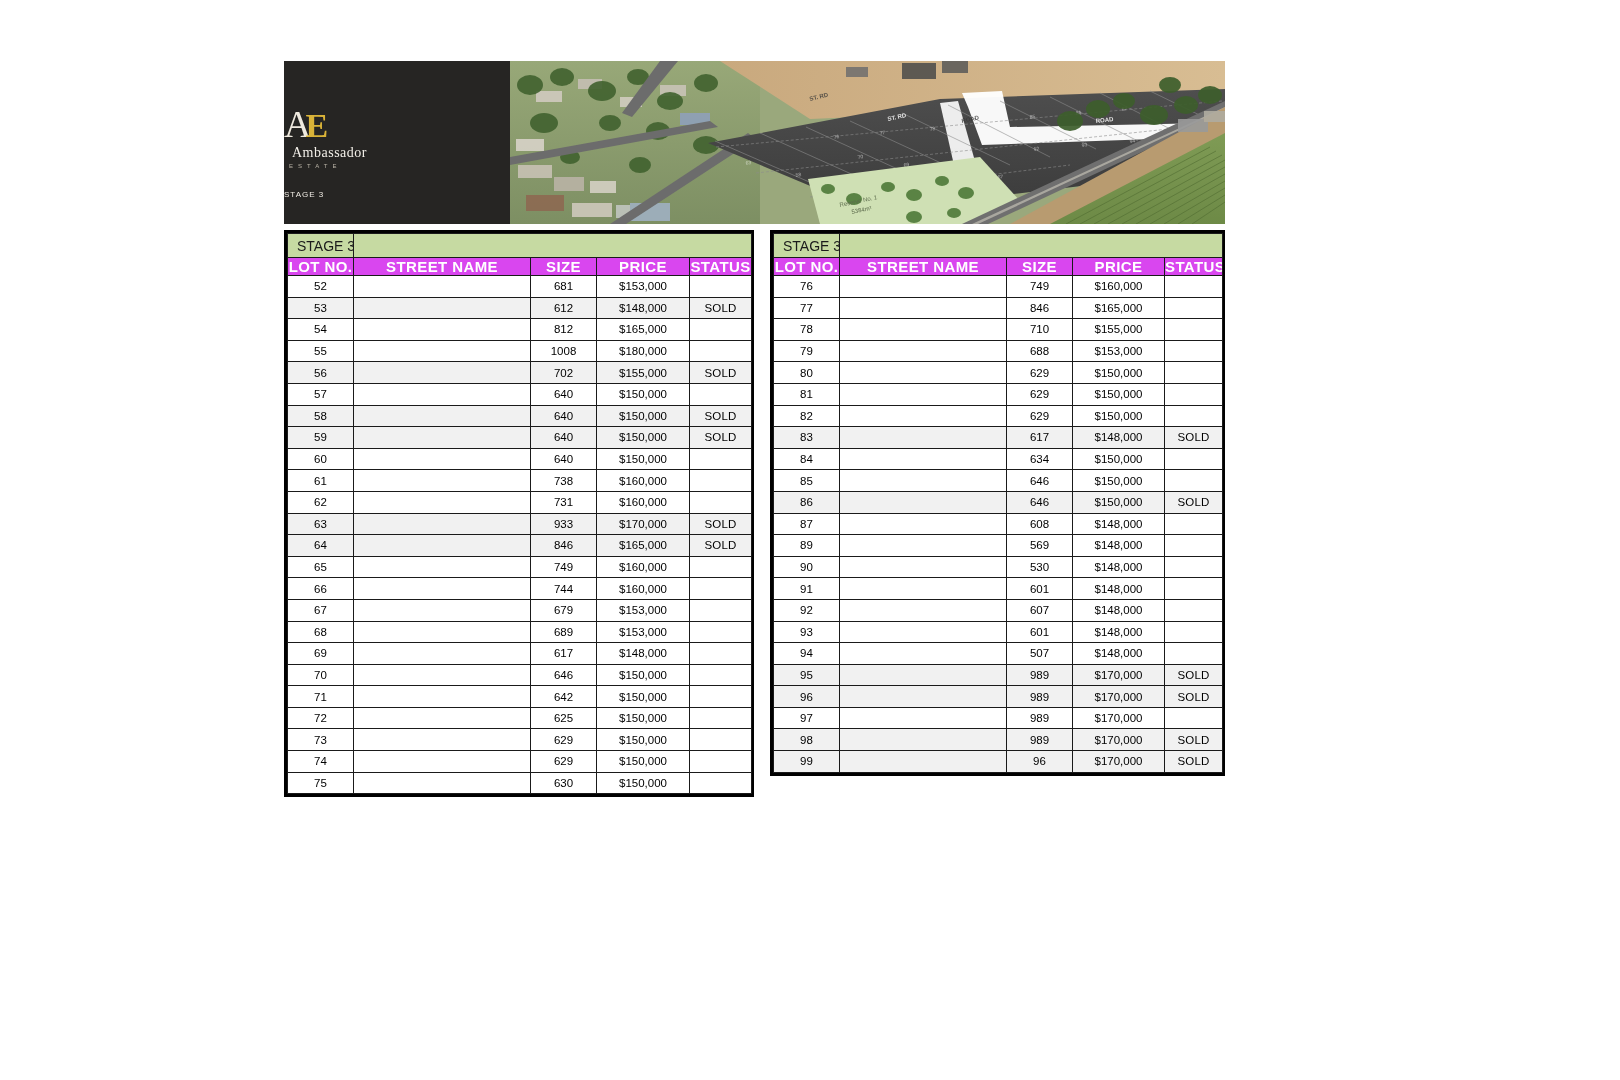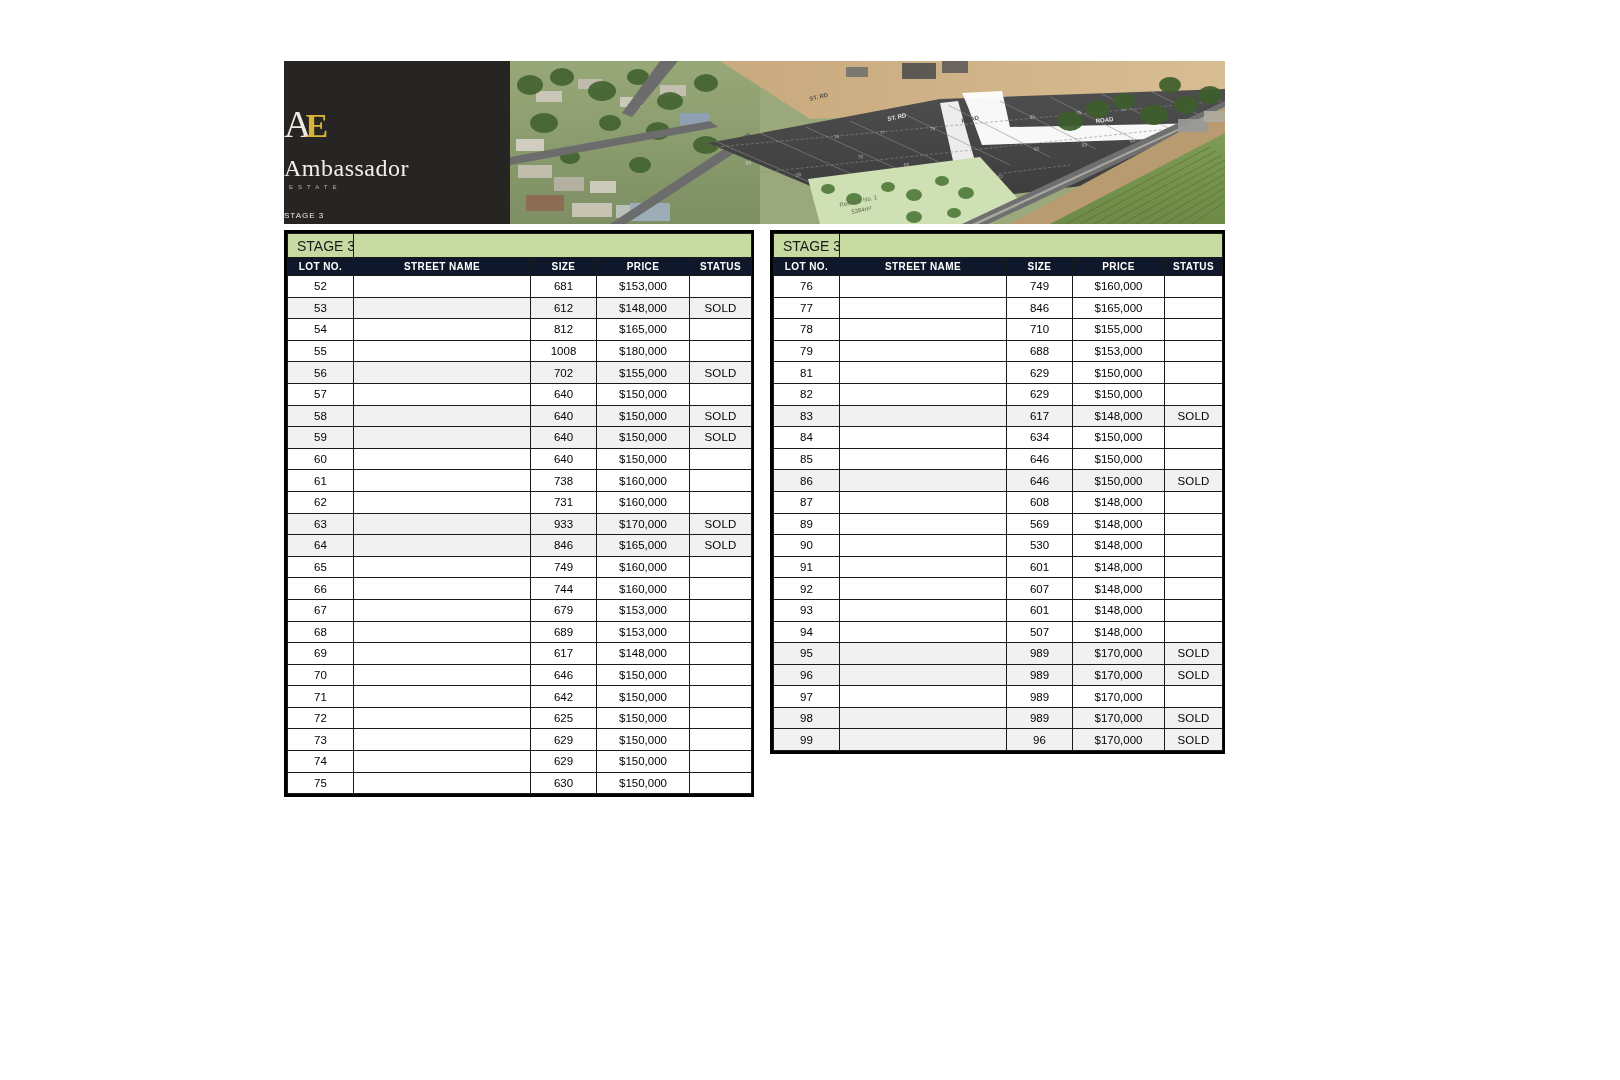--- a/index.html
+++ b/index.html
@@ -41,24 +41,25 @@
     letter-spacing:-2px;
   }
   #logo-mono .ltr-e{
     font-size:34px;
     color:#d9b338;
     font-weight:bold;
     margin-left:-4px;
   }
   #logo-word{
     font-family:"Liberation Serif", serif;
-    font-size:24px;
+    font-size:14px;
     color:#f2efe8;
     letter-spacing:0.5px;
-    margin-top:12px;
+    margin-top:2px;
+    padding-left:8px;
   }
   #logo-sub{
     font-family:"Liberation Sans", sans-serif;
     font-size:6px;
     color:#b9b3a6;
     letter-spacing:5px;
     margin-top:2px;
     padding-left:5px;
   }
   #logo-stage{
@@ -107,24 +108,24 @@
   }
   tr.title-row td{
     background:#c6daa2;
     height:24px;
     font-size:14px;
     text-align:left;
     padding-left:9px;
     color:#1b1b1b;
   }
   tr.head-row th{
-    background:#0f172a;
+    background:#d946ef;
     color:#ffffff;
     font-weight:bold;
-    font-size:10px;
+    font-size:15px;
     letter-spacing:0.4px;
     height:18px;
     margin-left:44px;
   }
   tr.data-row td{ background:#ffffff; }
   tr.data-row.shaded td{ background:#f1f1f1; }
   td.status-cell{
     color:#d0121a;
     font-weight:bold;
     font-size:11px;
@@ -555,20 +556,27 @@
           <td class="status-cell"></td>
         </tr>
         <tr class="data-row">
           <td>79</td>
           <td class="street-cell"></td>
           <td>688</td>
           <td>$153,000</td>
           <td class="status-cell"></td>
         </tr>
         <tr class="data-row">
+          <td>80</td>
+          <td class="street-cell"></td>
+          <td>629</td>
+          <td>$150,000</td>
+          <td class="status-cell"></td>
+        </tr>
+        <tr class="data-row">
           <td>81</td>
           <td class="street-cell"></td>
           <td>629</td>
           <td>$150,000</td>
           <td class="status-cell"></td>
         </tr>
         <tr class="data-row">
           <td>82</td>
           <td class="street-cell"></td>
           <td>629</td>

